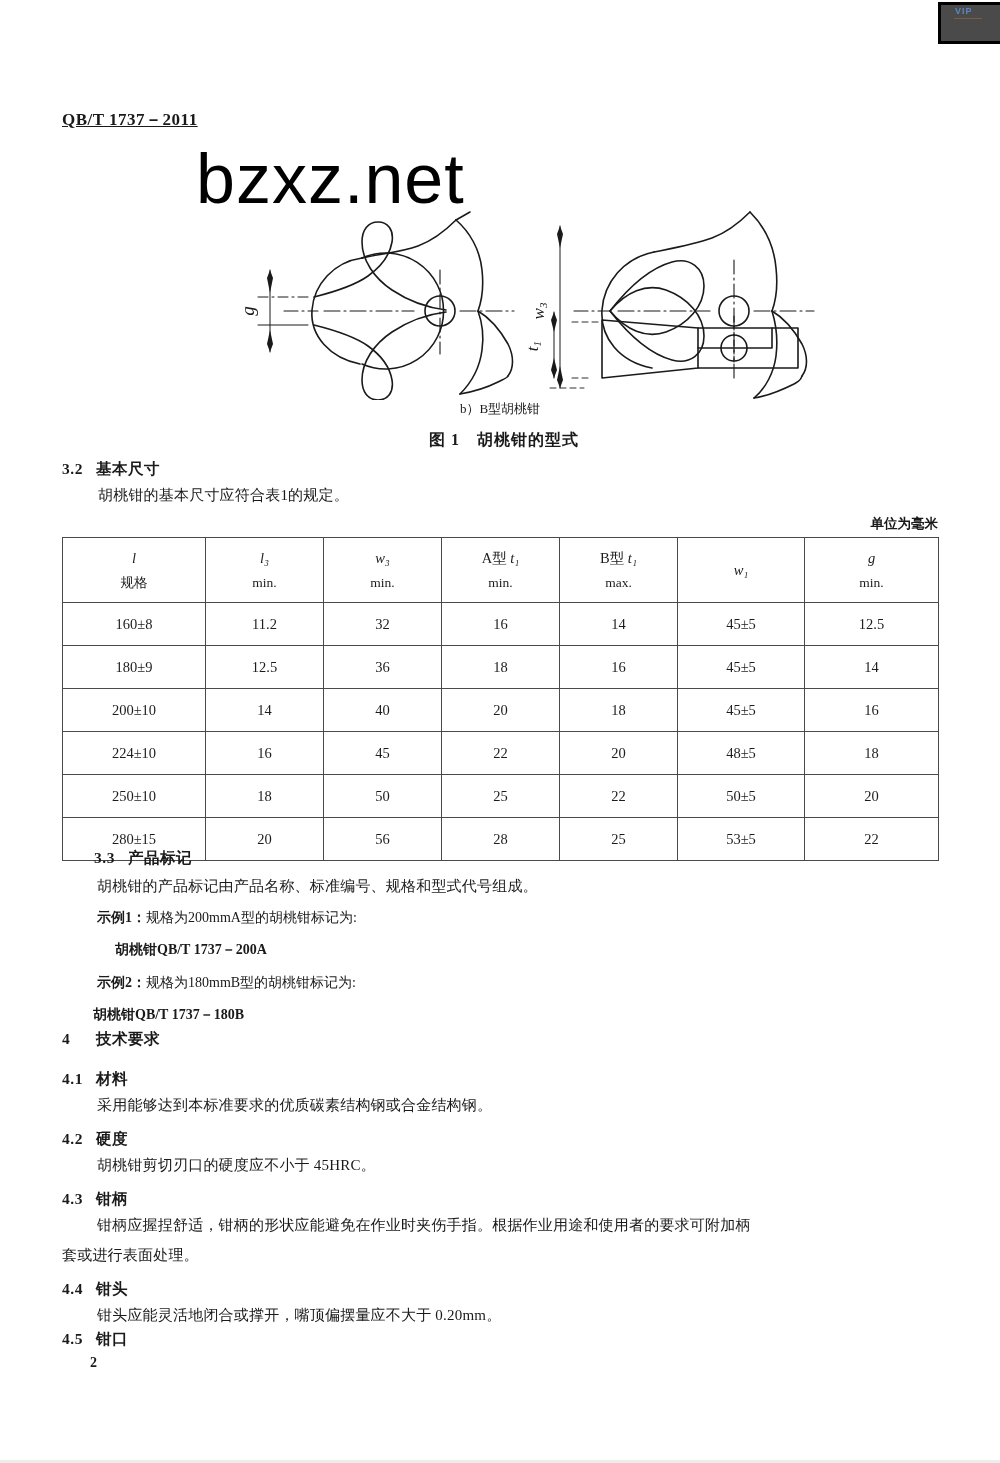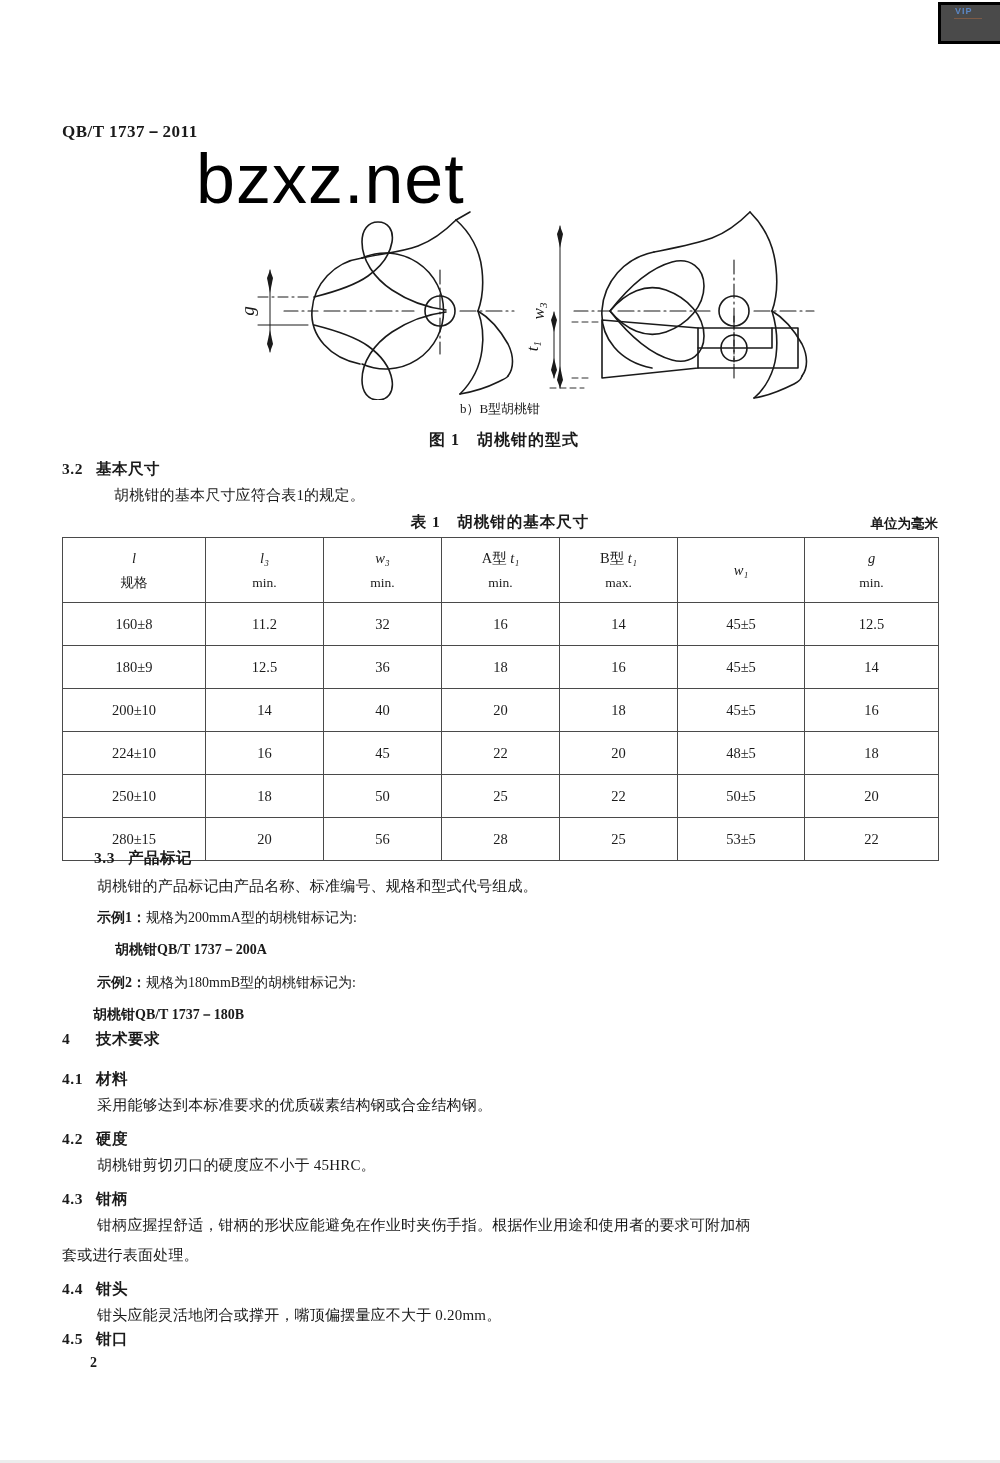--- a/index.html
+++ b/index.html
@@ -72,25 +72,26 @@
     letter-spacing: 1px;
     color: #000000;
     user-select: none;
     z-index: 1;
   }
 
   
   .doc-header {
     position: absolute;
     left: 62px;
-    top: 120px;
+    top: 108px;
     font-family: "Liberation Serif", serif;
     font-weight: bold;
     font-size: 17px;
     letter-spacing: 0.5px;
+    text-decoration: underline;
   }
 
   
   .figure-area {
     position: absolute;
     left: 62px;
     top: 150px;
     width: 876px;
     height: 250px;
     z-index: 2;
@@ -340,23 +341,22 @@
       <text x="476" y="196" font-family="Liberation Serif, serif" font-style="italic" font-size="17" fill="#1a1a1a" text-anchor="middle" transform="rotate(-90 476 196)">t<tspan font-size="11" dy="3">1</tspan></text>
     </svg>
   </div>
 
   <div class="fig-sub-caption">b）B型胡桃钳</div>
   <div class="fig-caption">图 1　胡桃钳的型式</div>
 
   <div class="clause-head" style="left:62px; top:459px;">
     <span class="num">3.2</span><span>基本尺寸</span>
   </div>
-  <div class="body-text" style="left:114px; top:486px;">胡桃钳的基本尺寸应符合表1的规定。</div>
-
-  <div class="table-title">表 1　胡桃钳的基本尺寸</div>
+  <div class="body-text" style="left:98px; top:486px;">胡桃钳的基本尺寸应符合表1的规定。</div>
+
   <div class="table-unit">单位为毫米</div>
 
   <table class="spec">
     <colgroup>
       <col style="width:143px">
         <col style="width:118px">
         <col style="width:118px">
       <col style="width:118px">
         <col style="width:118px">
         <col style="width:127px">

